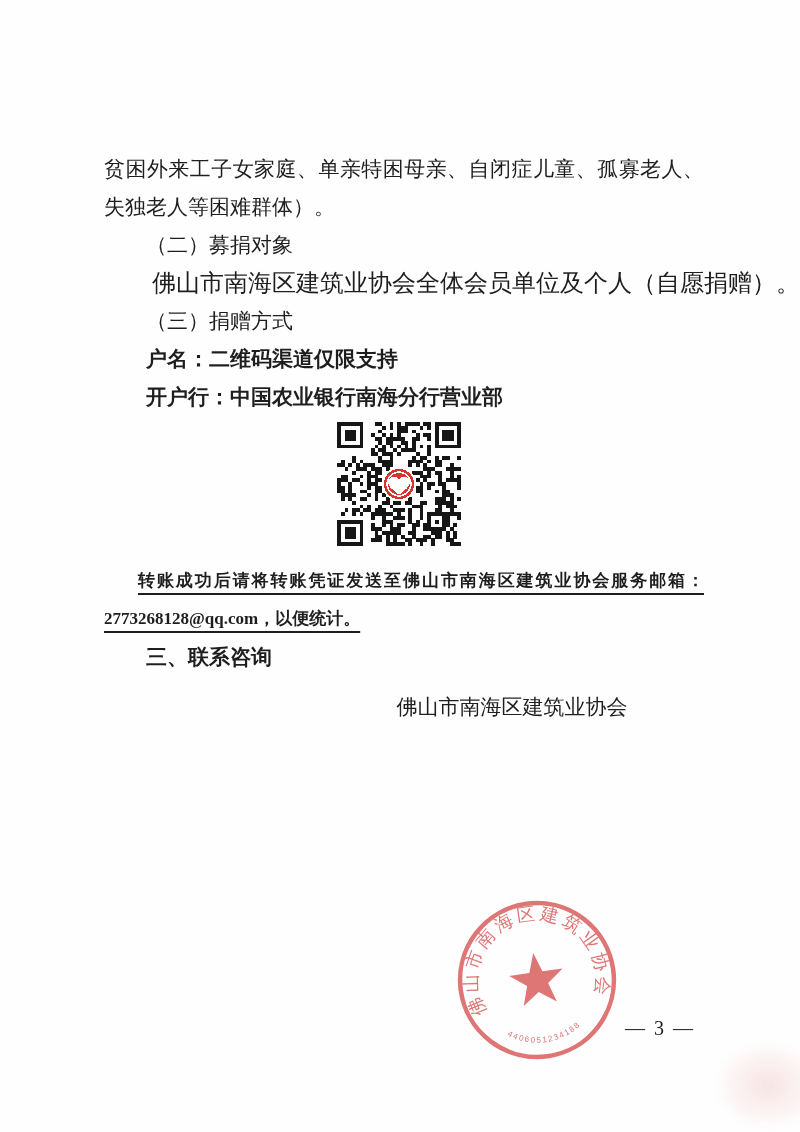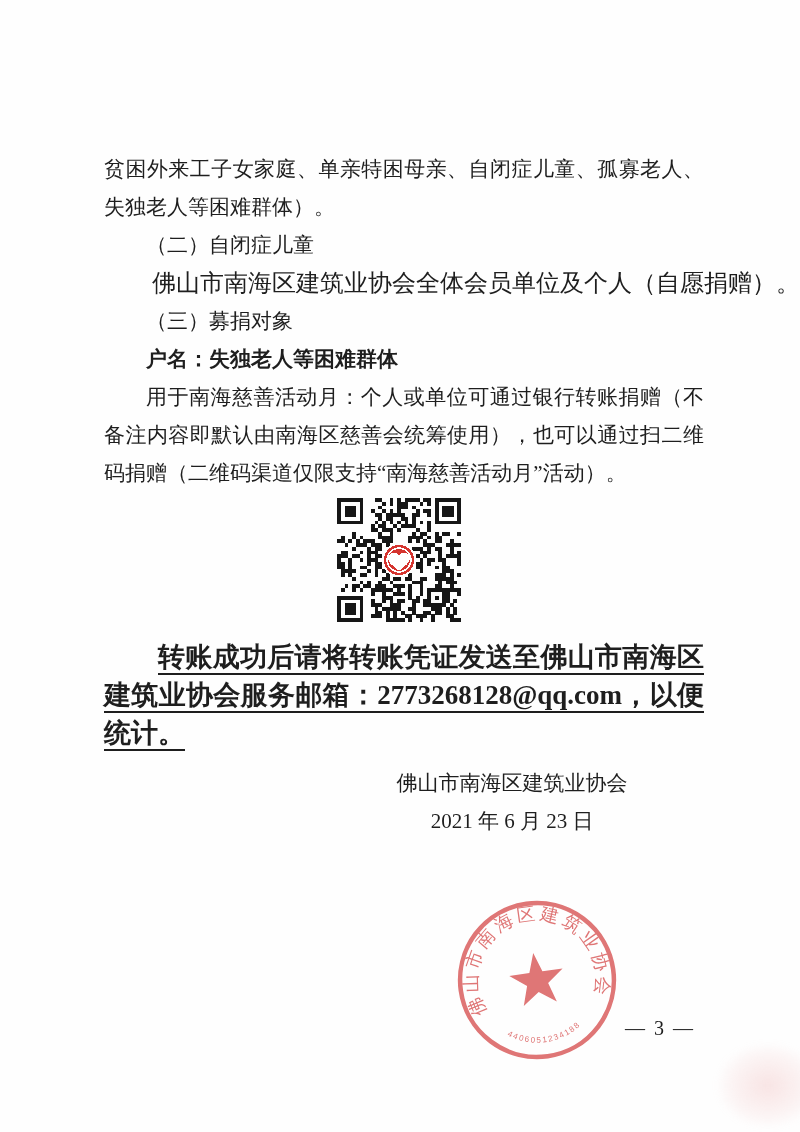--- a/index.html
+++ b/index.html
@@ -18,21 +18,21 @@
     position:absolute; top:150px; left:104px; width:600px;
     font-size:21px; line-height:38px;
     text-align:justify;
   }
   .content p { margin:0; }
   .indent { text-indent:2em; }
   .bold { font-weight:bold; }
   .fit { white-space:nowrap; font-size:24px; }
   .notice {
     margin-top:16px;
-    font-weight:bold; font-size:27px;
+    font-weight:bold; font-size:17px;
     text-decoration:underline;
     text-decoration-thickness:2px;
     text-underline-offset:7px;
   }
   .contact-heading {
     margin-top:8px;
     font-family:"Liberation Sans", sans-serif;
     font-weight:bold;
   }
   .qr-wrap {
@@ -64,25 +64,25 @@
     pointer-events:none;
   }
 </style>
 </head>
 <body>
 
 <div class="page">
 
   <div class="content">
     <p>贫困外来工子女家庭、单亲特困母亲、自闭症儿童、孤寡老人、失独老人等困难群体）。</p>
-    <p class="indent">（二）自闭症儿童</p>
+    <p class="indent">（二）募捐对象</p>
     <p class="indent fit">佛山市南海区建筑业协会全体会员单位及个人（自愿捐赠）。</p>
-    <p class="indent">（三）募捐对象</p>
-    <p class="indent bold">户名：失独老人等困难群体</p>
-    <p class="indent">用于南海慈善活动月：个人或单位可通过银行转账捐赠（不备注内容即默认由南海区慈善会统筹使用），也可以通过扫二维码捐赠（二维码渠道仅限支持“南海慈善活动月”活动）。</p>
+    <p class="indent">（三）捐赠方式</p>
+    <p class="indent bold">户名：二维码渠道仅限支持</p>
+    <p class="indent bold">开户行：中国农业银行南海分行营业部</p>
 
     <div class="qr-wrap">
       <svg id="qr-svg" viewBox="0 0 33 33" width="124" height="124" shape-rendering="crispEdges">
           <rect x="0" y="0" width="1.02" height="1.02" fill="#161616"></rect>
           <rect x="1" y="0" width="1.02" height="1.02" fill="#161616"></rect>
           <rect x="2" y="0" width="1.02" height="1.02" fill="#161616"></rect>
           <rect x="3" y="0" width="1.02" height="1.02" fill="#161616"></rect>
           <rect x="4" y="0" width="1.02" height="1.02" fill="#161616"></rect>
           <rect x="5" y="0" width="1.02" height="1.02" fill="#161616"></rect>
           <rect x="6" y="0" width="1.02" height="1.02" fill="#161616"></rect>
@@ -557,24 +557,24 @@
           <rect x="31" y="32" width="1.02" height="1.02" fill="#161616"></rect>
           <rect x="32" y="32" width="1.02" height="1.02" fill="#161616"></rect>
           <circle cx="16.5" cy="16.5" r="4.5" fill="#ffffff"></circle>
           <circle cx="16.5" cy="16.5" r="4" fill="#d5342f"></circle>
           <circle cx="16.5" cy="16.5" r="3.15" fill="none" stroke="#ffffff" stroke-width="0.45"></circle>
           <path d="M16.5,15.3 c-0.8,-1.4 -2.9,-0.8 -2.9,0.8 c0,1.4 1.7,2.1 2.9,3.3 c1.2,-1.2 2.9,-1.9 2.9,-3.3 c0,-1.6 -2.1,-2.2 -2.9,-0.8 z" fill="#ffffff"></path>
         </svg>
     </div>
 
     <p class="indent notice">转账成功后请将转账凭证发送至佛山市南海区建筑业协会服务邮箱：2773268128@qq.com，以便统计。</p>
+    <p class="indent contact-heading">三、联系咨询</p>
 
     <div class="signature">
       <div>佛山市南海区建筑业协会</div>
-      <div>2021 年 6 月 23 日</div>
     </div>
   </div>
 
   <svg class="stamp" viewBox="-85 -85 170 170">
     <g class="stamp-ink" fill="#d95757">
       <circle r="76" fill="none" stroke-width="4.5" stroke="#d95757"></circle>
       <path id="seal-arc-top" d="M -55 21 A 59 59 0 1 1 55 21" fill="none"></path>
       <text class="seal-text">
         <textPath href="#seal-arc-top" startOffset="50%" text-anchor="middle">佛山市南海区建筑业协会</textPath>
       </text>

